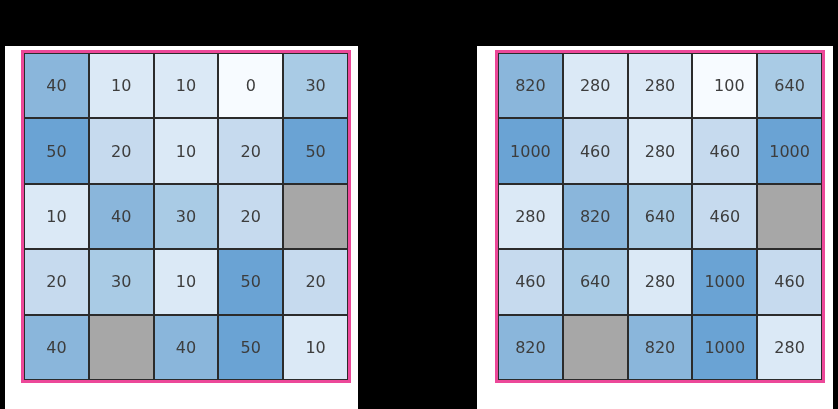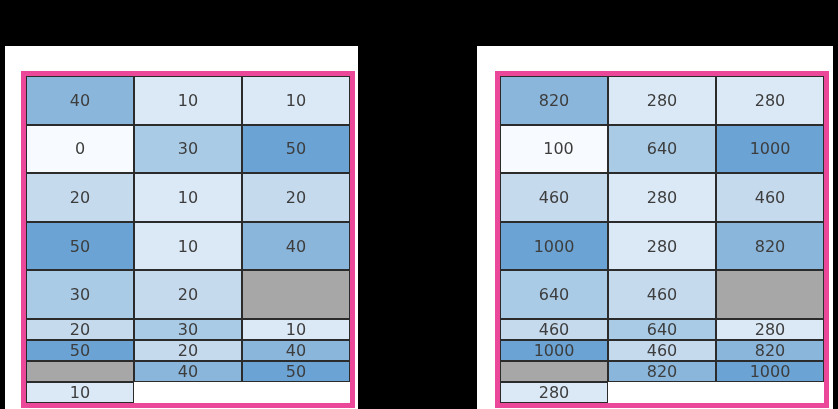--- a/index.html
+++ b/index.html
@@ -13,26 +13,26 @@
   .panel {
     position: absolute;
     top: 46px;
     height: 363px;
     background: #ffffff;
   }
   .panel.left  { left: 5px;   width: 353px; }
   .panel.right { left: 477px; width: 356px; }
   .heatmap {
     position: absolute;
-    top: 25px;
+    top: 4px;
     width: 324px; height: 327px;
     display: grid;
-    grid-template-columns: repeat(3, 1fr);
+    grid-template-columns: repeat(5, 1fr);
     grid-template-rows: repeat(5, 1fr);
-    border: 5px solid #ec4899;
+    border: 3px solid #ec4899;
     box-sizing: content-box;
   }
   .panel.left  .heatmap { left: 16px; }
   .panel.right .heatmap { left: 18px; }
   .cell {
     border: 1px solid #2b2b2b;
     display: flex;
     align-items: center;
     justify-content: center;
     font-size: 16px;

